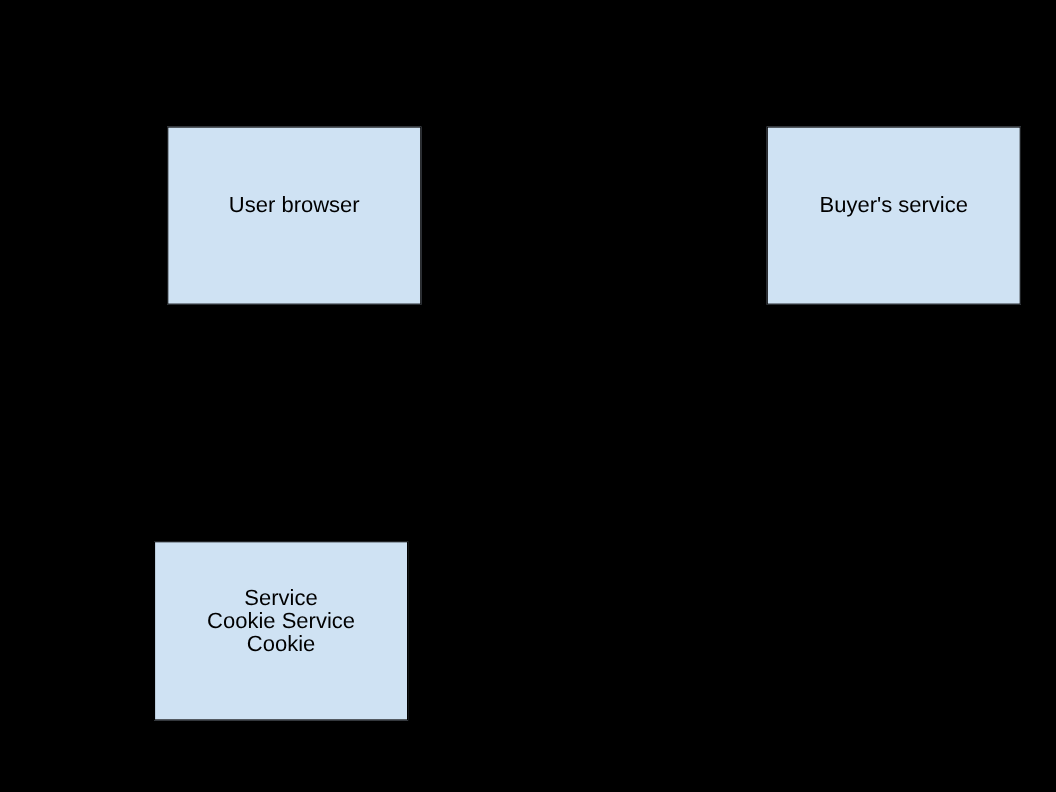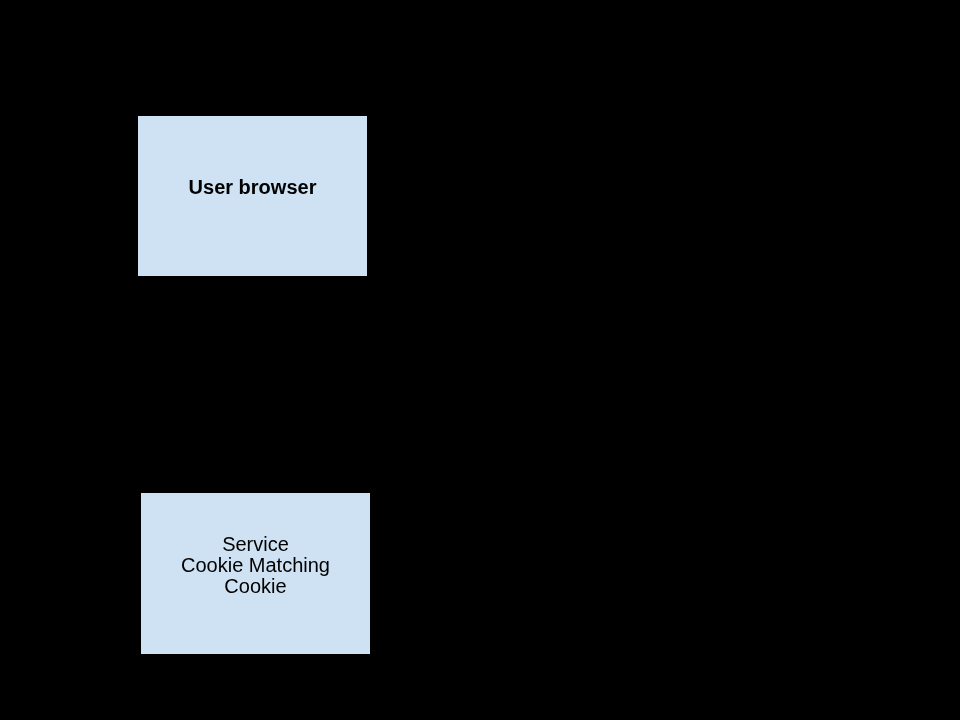--- a/index.html
+++ b/index.html
@@ -27,37 +27,42 @@
     align-items: center;
     justify-content: center;
     text-align: center;
     padding-bottom: 17px; 
     font-size: 20px;
     line-height: 21px;
   }
   .node .label { display: block; }
   .node .line { display: block; white-space: nowrap; }
 
-  .node-user   { left: 137px; top: 115px; width: 231px; height: 162px; font-weight: bold; }
+  .node-user   { left: 152px; top: 115px; width: 231px; height: 162px; }
   .node-buyer  { left: 697px; top: 115px; width: 231px; height: 162px; }
   .node-google { left: 140px; top: 492px; width: 231px; height: 163px; }
 </style>
 </head>
 <body>
 
 <div class="stage">
 
   <div class="node node-user">
     <div class="label">
       <span class="line">User browser</span>
     </div>
   </div>
 
+  <div class="node node-buyer">
+    <div class="label">
+      <span class="line">Buyer's service</span>
+    </div>
+  </div>
 
   <div class="node node-google">
     <div class="label">
       <span class="line">Service</span>
-      <span class="line">Cookie Matching</span>
+      <span class="line">Cookie Service</span>
       <span class="line">Cookie</span>
     </div>
   </div>
 
 </div>
 
 </body></html>

